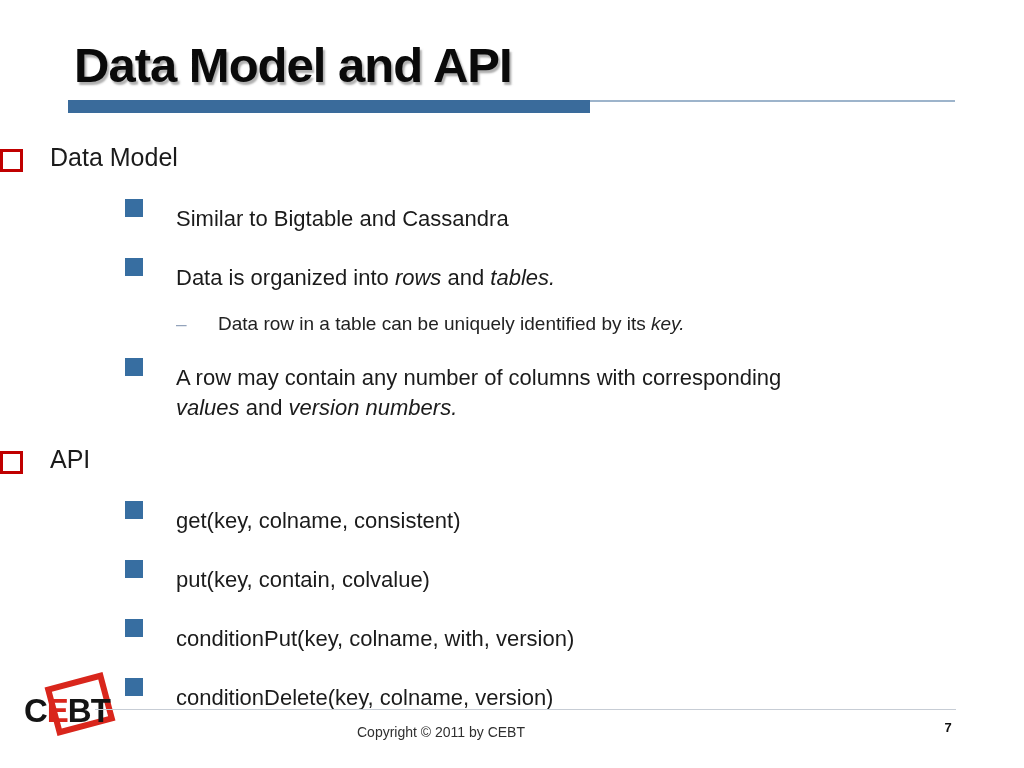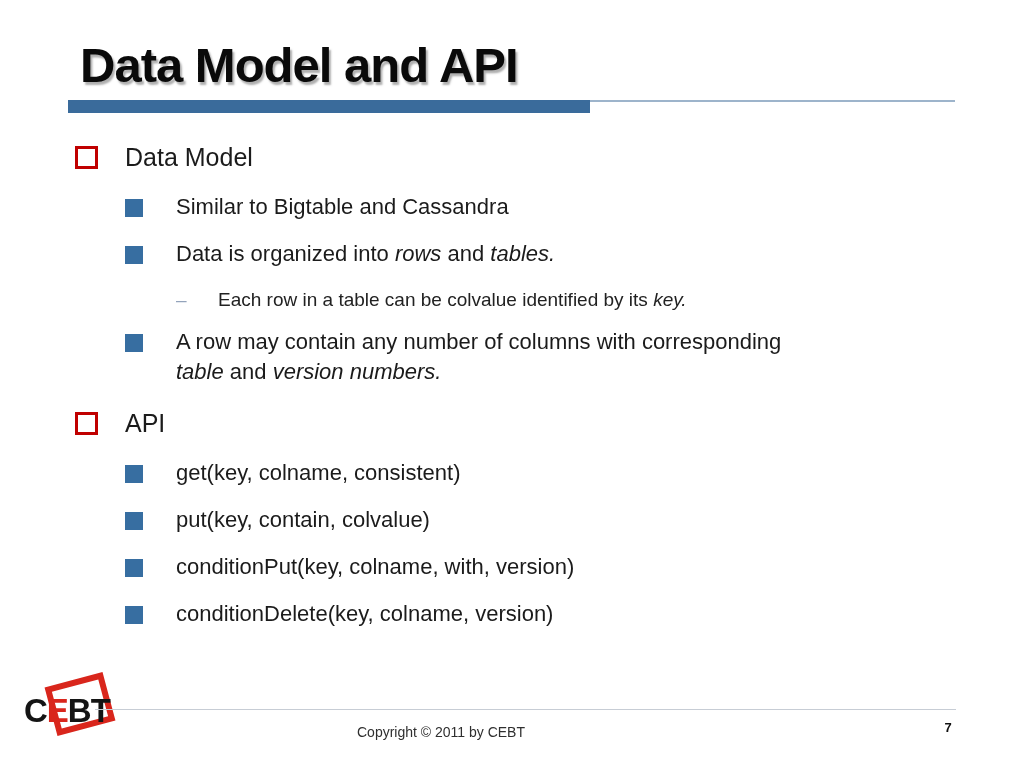--- a/index.html
+++ b/index.html
@@ -3,45 +3,45 @@
 <meta charset="utf-8">
 <style>
   html,body { margin:0; padding:0; background:#fff; }
   .slide {
     position:relative; width:1024px; height:768px; background:#ffffff;
     font-family:"Liberation Sans", sans-serif; color:#1b1b1b; overflow:hidden;
   }
 
   
   .title {
-    position:absolute; left:80px; top:37px; margin:0;
+    position:absolute; left:74px; top:37px; margin:0;
     font-size:49px; font-weight:700; letter-spacing:-1px; color:#0a0a0a;
     text-shadow:2px 3px 2px rgba(110,110,110,0.55);
     white-space:nowrap;
   }
   .title-rule-thin {
     position:absolute; left:68px; top:100px; width:887px; height:2px;
     background:#9db4cb;
   }
   .title-rule-bar {
     position:absolute; left:68px; top:100px; width:522px; height:13px;
     background:#3a6b9b;
   }
 
   
   .content { position:absolute; left:0; top:140px; width:1024px; }
   .li { display:flex; align-items:flex-start; }
   .li .txt { display:inline-block; }
   .it { font-style:italic; }
 
-  .l1 { padding-left:75px; font-size:25px; line-height:34px; margin-bottom:18px; }
+  .l1 { font-size:25px; line-height:34px; margin-bottom:18px;align-items:center; }
   .l1 + .l1, .l2 + .l1 { margin-top:19px; }
   .l2 { padding-left:125px; font-size:22px; line-height:30px; margin-bottom:17px; }
   .l3 { padding-left:176px; font-size:19px; line-height:27px; margin-bottom:14px; color:#222; }
-  .l2 .txt { max-width:765px; }
+  .l2 .txt { max-width:765px;margin-top:12px; }
 
   .bullet { flex:0 0 auto; display:inline-block; }
   .b1 {
     width:17px; height:17px; border:3px solid #c00000; background:#fff;
     margin-top:6px; margin-right:27px;
   }
   .b2 {
     width:18px; height:18px; background:#376ea1;
     margin-top:7px; margin-right:33px;
   }
@@ -93,25 +93,25 @@
       <div class="li l2">
         <span class="bullet b2"></span>
         <span class="txt"><span>Similar to Bigtable and Cassandra</span></span>
       </div>
       <div class="li l2">
         <span class="bullet b2"></span>
         <span class="txt"><span>Data is organized into </span><span class="it">rows</span><span> and </span><span class="it">tables.</span></span>
       </div>
       <div class="li l3">
         <span class="bullet b3">–</span>
-        <span class="txt"><span>Each row in a table can be colvalue identified by its </span><span class="it">key.</span></span>
+        <span class="txt"><span>Data row in a table can be uniquely identified by its </span><span class="it">key.</span></span>
       </div>
       <div class="li l2">
         <span class="bullet b2"></span>
-        <span class="txt"><span>A row may contain any number of columns with corresponding</span><br><span class="it">table</span><span> and </span><span class="it">version numbers.</span></span>
+        <span class="txt"><span>A row may contain any number of columns with corresponding</span><br><span class="it">values</span><span> and </span><span class="it">version numbers.</span></span>
       </div>
       <div class="li l1">
         <span class="bullet b1"></span>
         <span class="txt"><span>API</span></span>
       </div>
       <div class="li l2">
         <span class="bullet b2"></span>
         <span class="txt"><span>get(key, colname, consistent)</span></span>
       </div>
       <div class="li l2">

